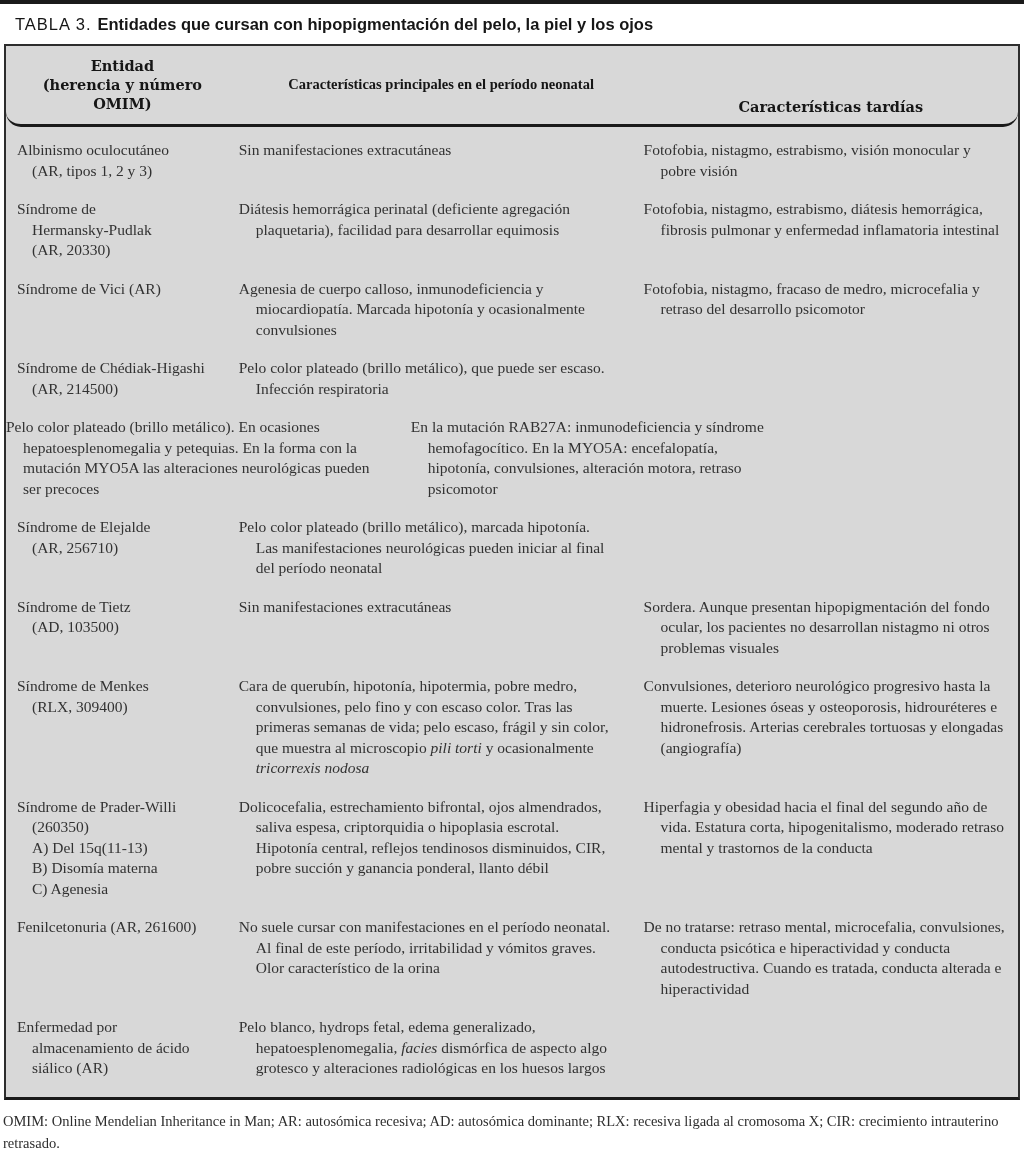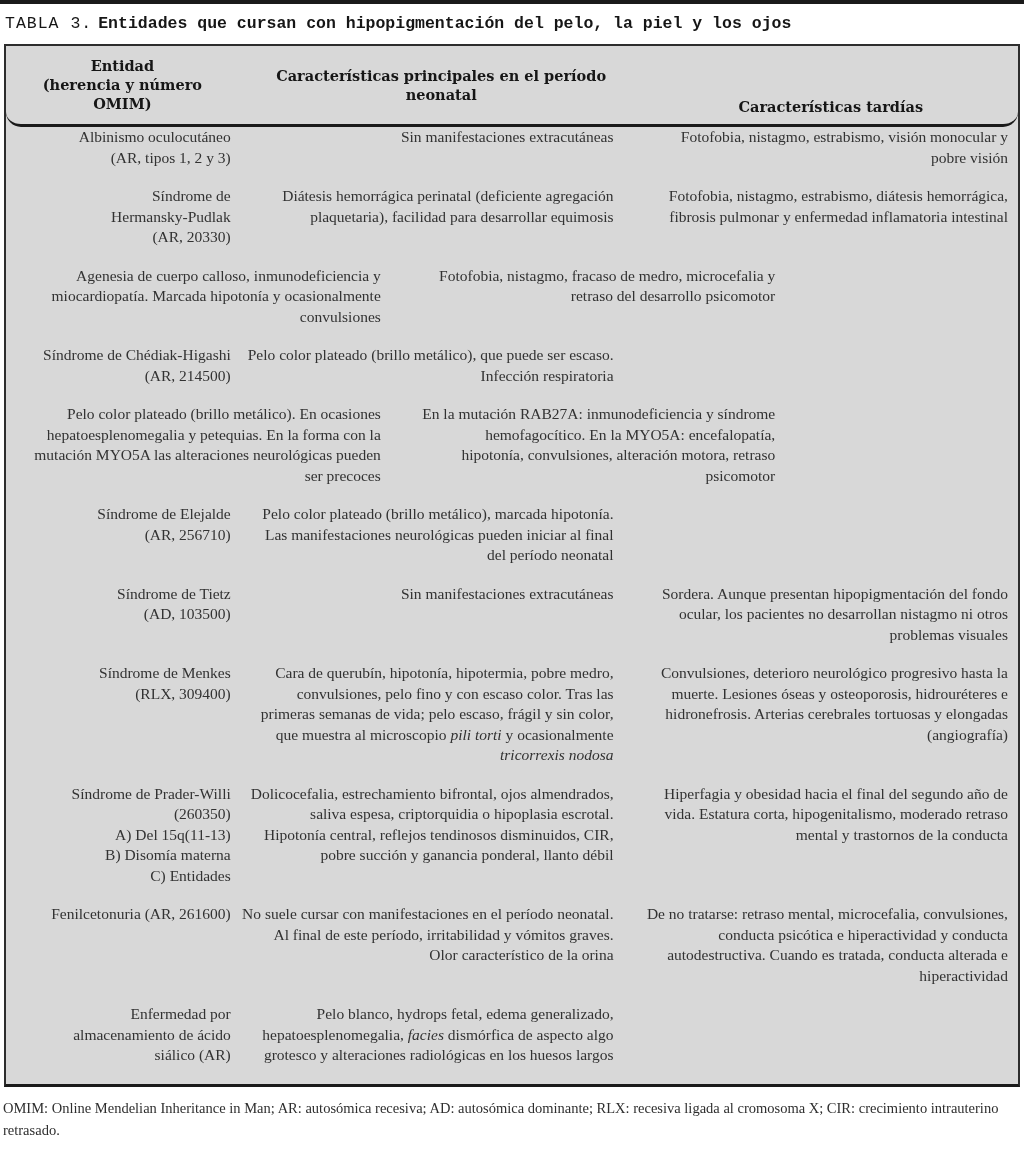--- a/index.html
+++ b/index.html
@@ -18,22 +18,22 @@
     color:var(--text);
     -webkit-font-smoothing:antialiased;
   }
   .page{width:1024px;padding:0;}
   .top-rule{
     height:4px;
     background:var(--rule);
     margin:0;
   }
   .table-title{
-    margin:9px 4px 9px 5px;
-    font-family:Liberation Mono, monospace;
+    margin:9px 4px 9px 15px;
+    font-family:Liberation Sans, sans-serif;
     font-size:16.5px;
     line-height:22px;
     color:var(--heading);
     white-space:nowrap;
   }
   .table-title .tlabel{
     font-weight:normal;
     letter-spacing:1px;
     margin-right:6px;
   }
@@ -54,26 +54,26 @@
     font-family:"DejaVu Serif", serif;
     font-weight:bold;
     color:var(--heading);
     font-size:14.5px;
     line-height:19px;
     text-align:center;
     border-radius:15px;
   }
   .thead .hc{padding:0 6px;}
   .hc-entity{flex:0 0 23%;}
-  .hc-neo{flex:0 0 40%;}
+  .hc-neo{flex:0 0 40%;font-family:Liberation Serif, serif;}
   .hc-late{flex:0 0 37%;margin-top:44px;}
   .tbody{
+    padding-top:13px;
     font-size:15.5px;
     line-height:20.5px;
-    text-align:right;
   }
   .row{
     display:flex;
     align-items:flex-start;
     padding-bottom:18px;
   }
   .cell{min-height:1px;}
   .col-entity{
     flex:0 0 23%;
     padding-left:11px;
@@ -134,20 +134,23 @@
         <div class="row">
           <div class="cell col-entity">
             <div class="eline">Síndrome de</div>
             <div class="eline indent">Hermansky-Pudlak</div>
             <div class="eline indent">(AR, 20330)</div>
           </div>
           <div class="cell col-neo hang">Diátesis hemorrágica perinatal (deficiente agregación plaquetaria), facilidad para desarrollar equimosis</div>
           <div class="cell col-late hang">Fotofobia, nistagmo, estrabismo, diátesis hemorrágica, fibrosis pulmonar y enfermedad inflamatoria intestinal</div>
         </div>
         <div class="row">
+          <div class="cell col-entity">
+            <div class="eline">Síndrome de Vici (AR)</div>
+          </div>
           <div class="cell col-neo hang">Agenesia de cuerpo calloso, inmunodeficiencia y miocardiopatía. Marcada hipotonía y ocasionalmente convulsiones</div>
           <div class="cell col-late hang">Fotofobia, nistagmo, fracaso de medro, microcefalia y retraso del desarrollo psicomotor</div>
         </div>
         <div class="row">
           <div class="cell col-entity">
             <div class="eline">Síndrome de Chédiak-Higashi</div>
             <div class="eline indent">(AR, 214500)</div>
           </div>
           <div class="cell col-neo hang">Pelo color plateado (brillo metálico), que puede ser escaso. Infección respiratoria</div>
         </div>
@@ -177,21 +180,21 @@
           </div>
           <div class="cell col-neo hang">Cara de querubín, hipotonía, hipotermia, pobre medro, convulsiones, pelo fino y con escaso color. Tras las primeras semanas de vida; pelo escaso, frágil y sin color, que muestra al microscopio <i>pili torti</i> y ocasionalmente <i>tricorrexis nodosa</i></div>
           <div class="cell col-late hang">Convulsiones, deterioro neurológico progresivo hasta la muerte. Lesiones óseas y osteoporosis, hidrouréteres e hidronefrosis. Arterias cerebrales tortuosas y elongadas (angiografía)</div>
         </div>
         <div class="row">
           <div class="cell col-entity">
             <div class="eline">Síndrome de Prader-Willi</div>
             <div class="eline indent">(260350)</div>
             <div class="eline indent">A) Del 15q(11-13)</div>
             <div class="eline indent">B) Disomía materna</div>
-            <div class="eline indent">C) Entidades</div>
+            <div class="eline indent">C) Agenesia</div>
           </div>
           <div class="cell col-neo hang">Dolicocefalia, estrechamiento bifrontal, ojos almendrados, saliva espesa, criptorquidia o hipoplasia escrotal. Hipotonía central, reflejos tendinosos disminuidos, CIR, pobre succión y ganancia ponderal, llanto débil</div>
           <div class="cell col-late hang">Hiperfagia y obesidad hacia el final del segundo año de vida. Estatura corta, hipogenitalismo, moderado retraso mental y trastornos de la conducta</div>
         </div>
         <div class="row">
           <div class="cell col-entity">
             <div class="eline">Fenilcetonuria (AR, 261600)</div>
           </div>
           <div class="cell col-neo hang">No suele cursar con manifestaciones en el período neonatal. Al final de este período, irritabilidad y vómitos graves. Olor característico de la orina</div>
           <div class="cell col-late hang">De no tratarse: retraso mental, microcefalia, convulsiones, conducta psicótica e hiperactividad y conducta autodestructiva. Cuando es tratada, conducta alterada e hiperactividad</div>

